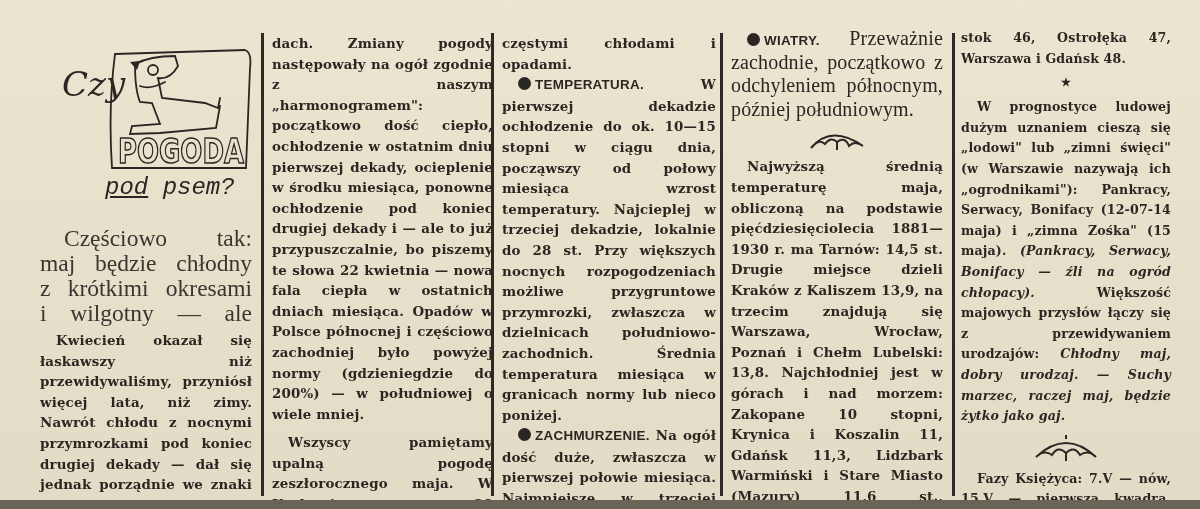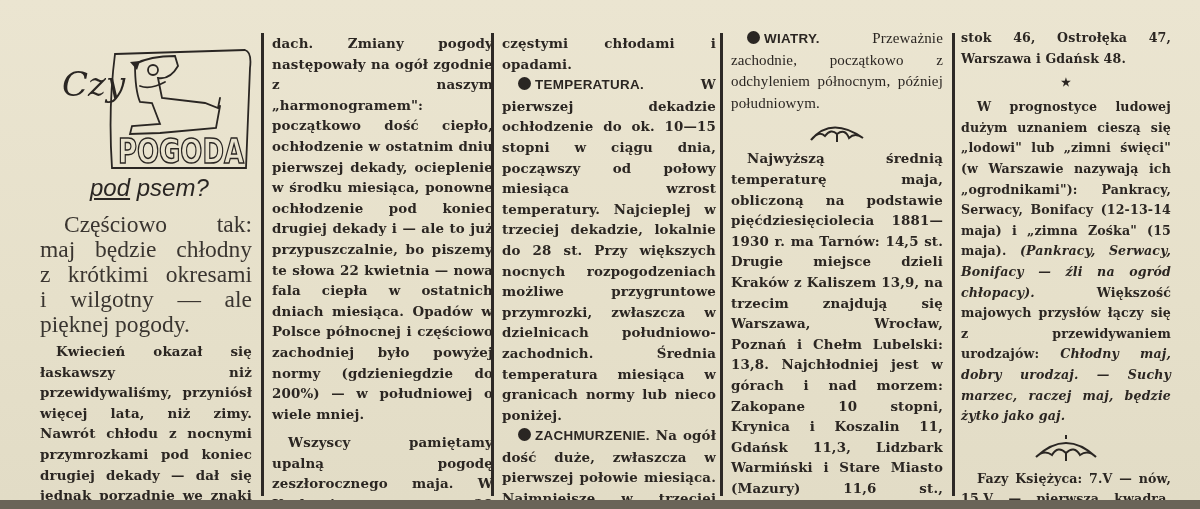--- a/index.html
+++ b/index.html
@@ -34,31 +34,30 @@
         <g fill="none" stroke="#2a2623" stroke-width="1.8" stroke-linecap="round">
           <path d="M75 26 L205 22 Q212 24 210 40 L206 140 L72 140 Q68 80 75 26 Z"></path>
           <path d="M95 36 Q110 28 135 28 L138 38 Q130 52 118 50 L122 70 L165 75 L178 80 L180 70 M180 78 L176 100 L120 105 L90 106 L92 98 L120 96 L112 75 L100 74 Q95 62 95 36"></path>
           <circle cx="113" cy="42" r="5"></circle>
           <path d="M100 58 Q110 62 125 54"></path>
         </g>
         <path d="M90 34 L100 33 L97 42 Z" fill="#2a2623"></path>
         <text x="22" y="68" font-family="DejaVu Serif, serif" font-size="34" font-style="italic" fill="#2a2623">Czy</text>
         <text x="78" y="135" font-family="DejaVu Sans, sans-serif" font-size="34" font-weight="bold" fill="#e8e2cd" stroke="#2a2623" stroke-width="1.5" textLength="126" lengthAdjust="spacingAndGlyphs">POGODA</text>
       </svg>
-      <div style="position:absolute;left:50px;top:146px;font-family:Liberation Sans, sans-serif;font-style:italic;font-size:24px;color:#2a2623;">
+      <div style="position:absolute;left:65px;top:146px;font-family:Liberation Mono, monospace;font-style:italic;font-size:24px;color:#2a2623;">
         <span style="text-decoration:underline;">pod</span>
         <span>psem?</span>
       </div>
     </div>
-    <div style="margin-top:34px;">
+    <div style="margin-top:48px;">
       <div class="headline hl-first" style="text-align-last:justify;">Częściowo tak:</div>
       <div class="headline" style="text-align-last:justify;">maj będzie chłodny</div>
       <div class="headline" style="text-align-last:justify;">z krótkimi okresami</div>
       <div class="headline" style="text-align-last:justify;">i wilgotny — ale</div>
-      <div class="headline">pięknej pogody.</div>
     </div>
     <div class="txt" style="margin-top:4px;">
       <p class="ind">Kwiecień okazał się łaskawszy niż przewidywaliśmy, przyniósł więcej lata, niż zimy. Nawrót chłodu z nocnymi przymrozkami pod koniec drugiej dekady — dał się jednak porządnie we znaki i wyrządził niemałe szkody w ogrodach i sa-</p>
     </div>
   </div>
 
   <div class="rule" style="left:261px;top:33px;height:463px;"></div>
 
   <div class="col" style="left:272px;width:221px;top:33px;">
     <div class="txt">
@@ -83,40 +82,40 @@
 
     </div>
   </div>
 
   <div class="rule" style="left:720px;top:33px;height:463px;"></div>
 
   <div class="col" style="left:731px;width:212px;top:28px;">
     <div class="txt">
       <p class="ind" style="font-weight:normal;">
         <span class="dot"></span><span class="sec">WIATRY.</span>
-        <span style="font-family:'Liberation Serif',serif;font-size:15px;">Przeważnie zachodnie, początkowo z odchyleniem północnym, później południowym.</span>
+        <span style="font-family:'Liberation Serif',serif;font-size:20px;">Przeważnie zachodnie, początkowo z odchyleniem północnym, później południowym.</span>
       </p>
       <div style="height:34px;display:flex;justify-content:center;align-items:center;">
         <svg width="56" height="22" viewBox="0 0 56 22">
           <path d="M2 20 Q22 -4 54 18 Q46 12 40 18 Q36 8 28 14 Q22 8 16 16 Q10 10 2 20 M28 14 L28 22" fill="none" stroke="#2a2623" stroke-width="2"></path>
         </svg>
       </div>
       <p class="ind">Najwyższą średnią temperaturę maja, obliczoną na podstawie pięćdziesięciolecia 1881—1930 r. ma Tarnów: 14,5 st. Drugie miejsce dzieli Kraków z Kaliszem 13,9, na trzecim znajdują się Warszawa, Wrocław, Poznań i Chełm Lubelski: 13,8. Najchłodniej jest w górach i nad morzem: Zakopane 10 stopni, Krynica i Koszalin 11, Gdańsk 11,3, Lidzbark Warmiński i Stare Miasto (Mazury) 11,6 st., Szczecinek 11,8 st.</p>
 
     </div>
   </div>
 
   <div class="rule" style="left:952px;top:33px;height:463px;"></div>
 
   <div class="col" style="left:961px;width:210px;top:28px;">
     <div class="txt" style="font-size:12.6px;">
       <p>stok 46, Ostrołęka 47, Warszawa i Gdańsk 48.</p>
       <div class="star">★</div>
       <p class="ind">
-        <span>W prognostyce ludowej dużym uznaniem cieszą się „lodowi" lub „zimni święci" (w Warszawie nazywają ich „ogrodnikami"): Pankracy, Serwacy, Bonifacy (12-13-14 maja) i „zimna Zośka" (15 maja).</span>
+        <span>W prognostyce ludowej dużym uznaniem cieszą się „lodowi" lub „zimni święci" (w Warszawie nazywają ich „ogrodnikami"): Pankracy, Serwacy, Bonifacy (12-07-14 maja) i „zimna Zośka" (15 maja).</span>
         <span class="it">(Pankracy, Serwacy, Bonifacy — źli na ogród chłopacy).</span>
         <span>Większość majowych przysłów łączy się z przewidywaniem urodzajów:</span>
         <span class="it">Chłodny maj, dobry urodzaj. — Suchy marzec, raczej maj, będzie żytko jako gaj.</span>
       </p>
       <div style="height:42px;display:flex;justify-content:center;align-items:center;">
         <svg width="64" height="26" viewBox="0 0 64 26">
           <path d="M2 22 Q32 -6 62 22 Q54 14 46 20 Q40 10 32 18 Q24 10 18 20 Q10 14 2 22 M32 18 L32 26 M32 4 L32 0" fill="none" stroke="#2a2623" stroke-width="2"></path>
         </svg>
       </div>
       <p class="ind">Fazy Księżyca: 7.V — nów, 15.V — pierwsza kwadra, 22.V — pełnia, 29.V — ostatnia kwadra. W nocy z 30 na 31 maja wprowadzony zostaje równocześnie z nowym rozkładem jazdy czas letni: o godz. 1 w nocy przesuwamy wskazówki zegarów o 1 godzinę naprzód.</p>

